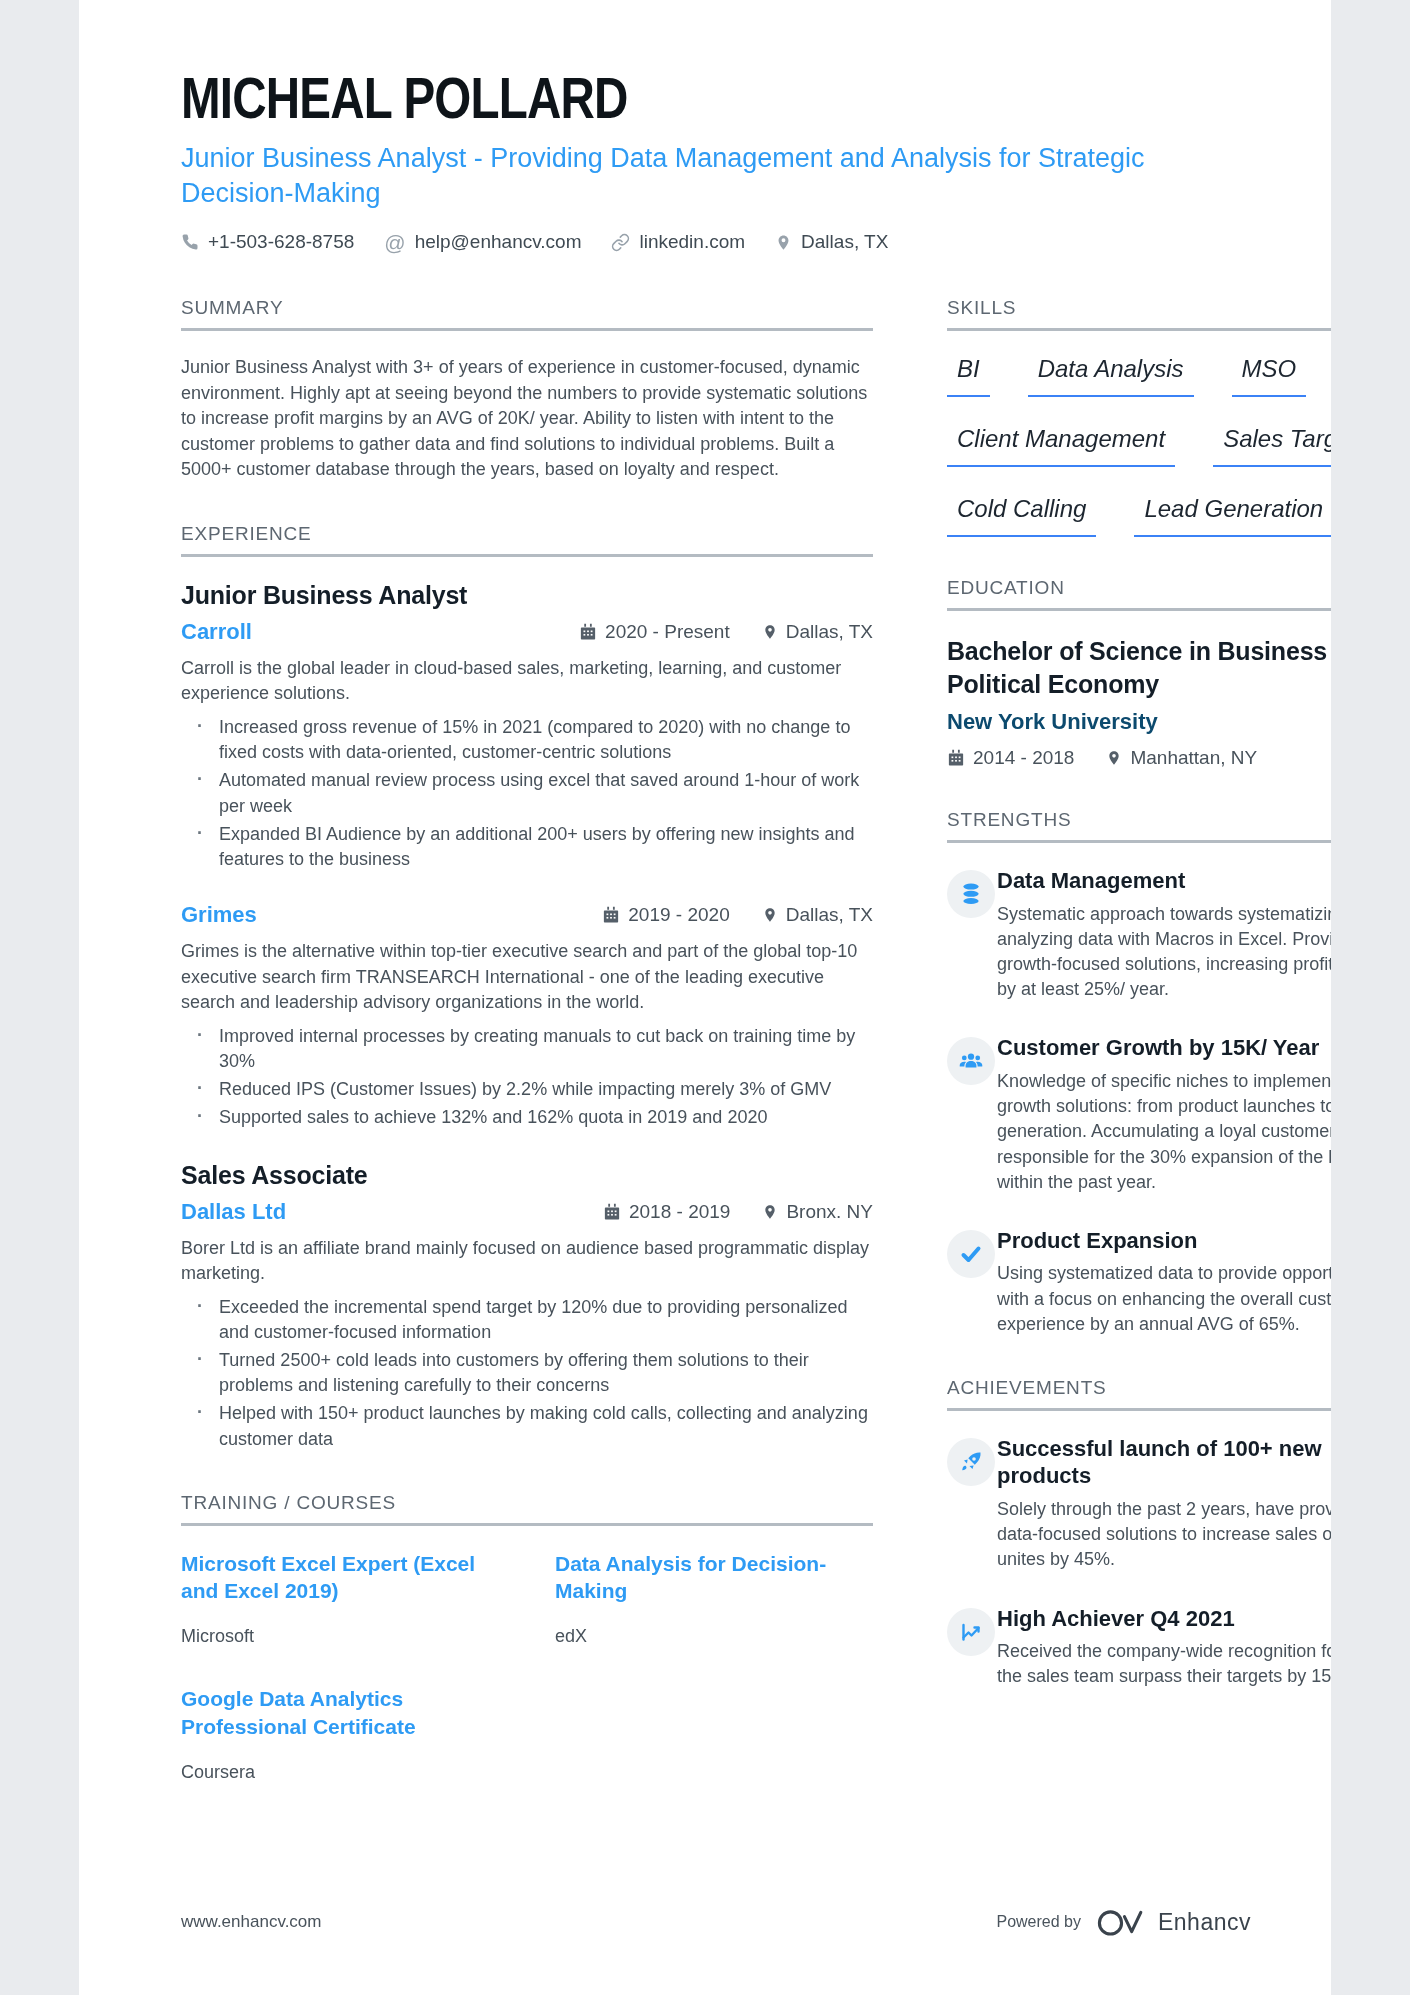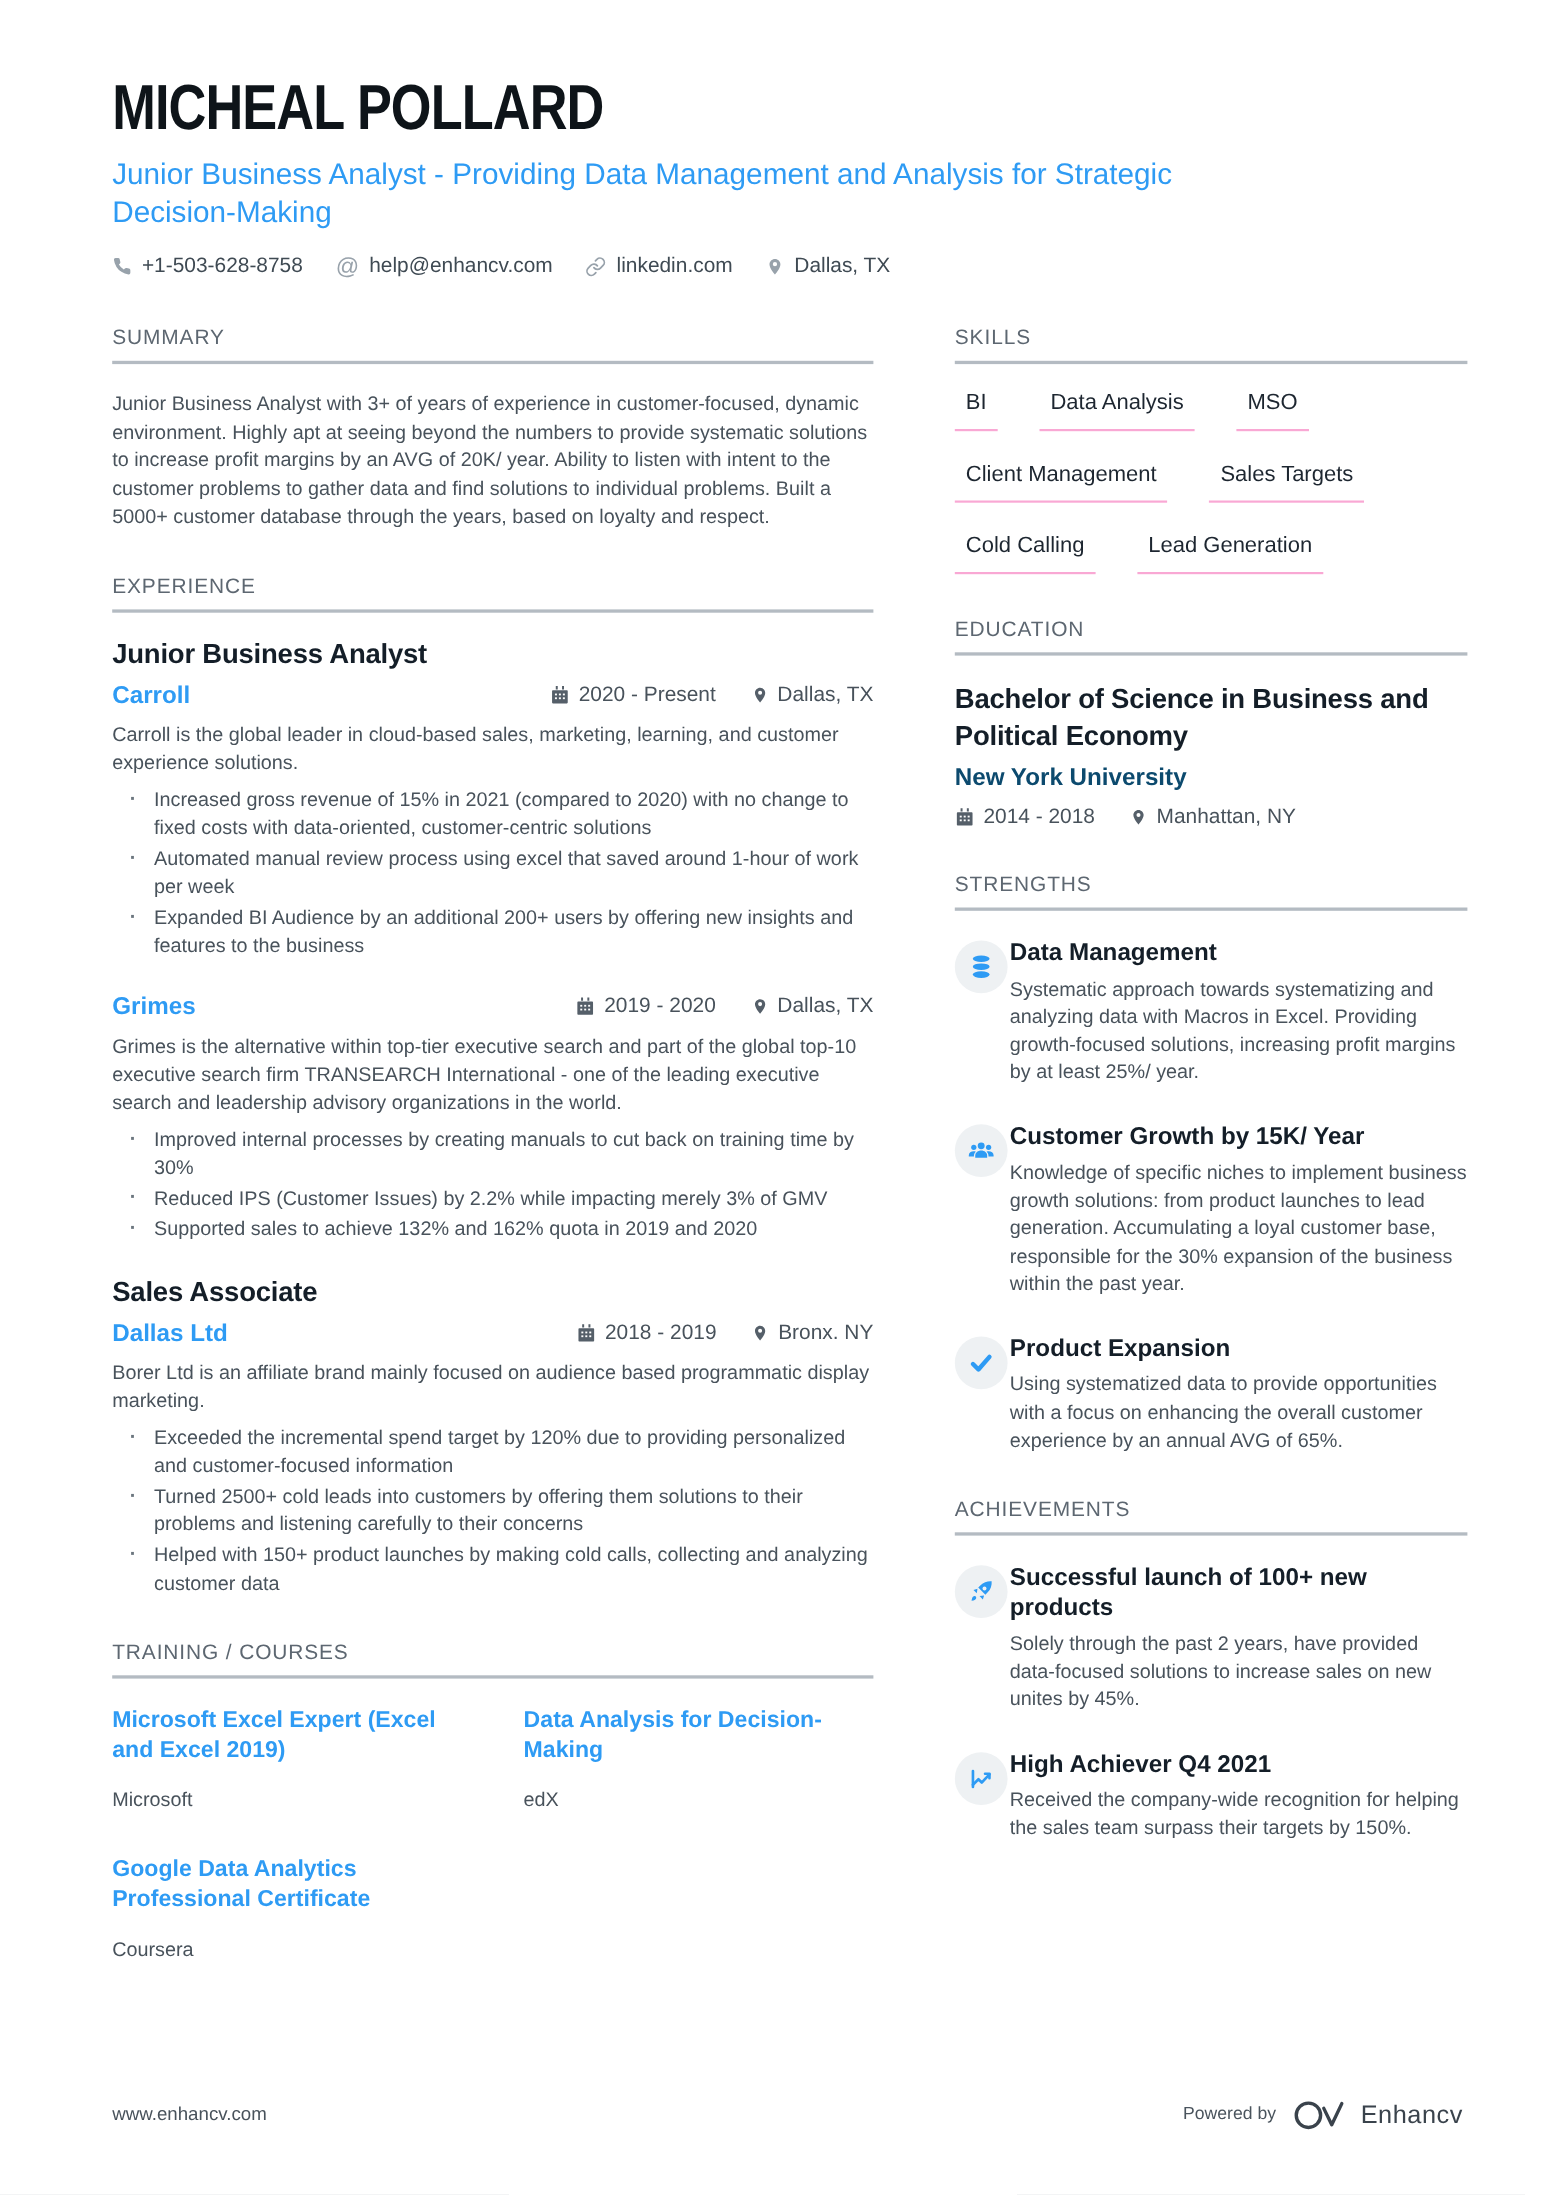--- a/index.html
+++ b/index.html
@@ -1,18 +1,18 @@
 <!DOCTYPE html>
 <html><head>
 <meta charset="utf-8">
 <style>
   * { margin:0; padding:0; box-sizing:border-box; }
   html,body { background:#e9ebee; }
   .page {
-    width:1410px; height:1995px; background:#ffffff; margin:0 auto;
+    width:1252px; height:1995px; background:#ffffff; margin:0 auto;
     font-family:"Liberation Sans", sans-serif; color:#48525b;
     padding:64px 80px 56px 102px; display:flex; flex-direction:column;
     overflow:hidden; position:relative;
   }
   
   .name {
     font-size:58px; font-weight:800; color:#0e1419; letter-spacing:-1px;
     transform:scaleX(.82); transform-origin:left bottom; white-space:nowrap;
   }
   .headline {
@@ -45,21 +45,21 @@
   .job-desc { margin-top:11px; font-size:18px; line-height:1.42; }
   ul.bullets { list-style:none; margin-top:8px; }
   ul.bullets li { position:relative; padding-left:38px; font-size:18px; line-height:1.4; margin-bottom:3px; }
   ul.bullets li::before { content:"·"; position:absolute; left:16px; top:-1px; color:#6b757e; font-weight:bold; }
   
   .courses { display:grid; grid-template-columns:1fr 1fr; column-gap:56px; row-gap:38px; }
   .course-title { font-size:21px; font-weight:600; color:#2e9bf4; line-height:1.32; }
   .course-provider { margin-top:21px; font-size:18px; color:#48525b; }
   
   .skills { display:flex; flex-wrap:wrap; column-gap:38px; row-gap:28px; }
-  .skill { font-size:20px; color:#1d2630; padding:0 10px 12px; border-bottom:2px solid #f9a8d4; }
+  .skill { font-size:24px; color:#1d2630; padding:0 10px 12px; border-bottom:2px solid #3b82f6;font-style:italic; }
   
   .degree { font-size:25px; font-weight:600; color:#141e28; line-height:1.3; letter-spacing:-.2px; }
   .school { margin-top:9px; font-size:22px; font-weight:600; color:#0c4a6e; }
   .edu-meta { display:flex; gap:32px; margin-top:12px; }
   
   .feature { display:flex; gap:2px; margin-bottom:32px; }
   .feature:last-child { margin-bottom:0; }
   .icon-circle { width:48px; height:48px; border-radius:50%; background:#eef1f3; flex:none;
                  display:flex; align-items:center; justify-content:center; margin-top:3px; color:#2e9bf4; }
   .feature-title { font-size:22px; font-weight:600; color:#141e28; line-height:1.25; }

